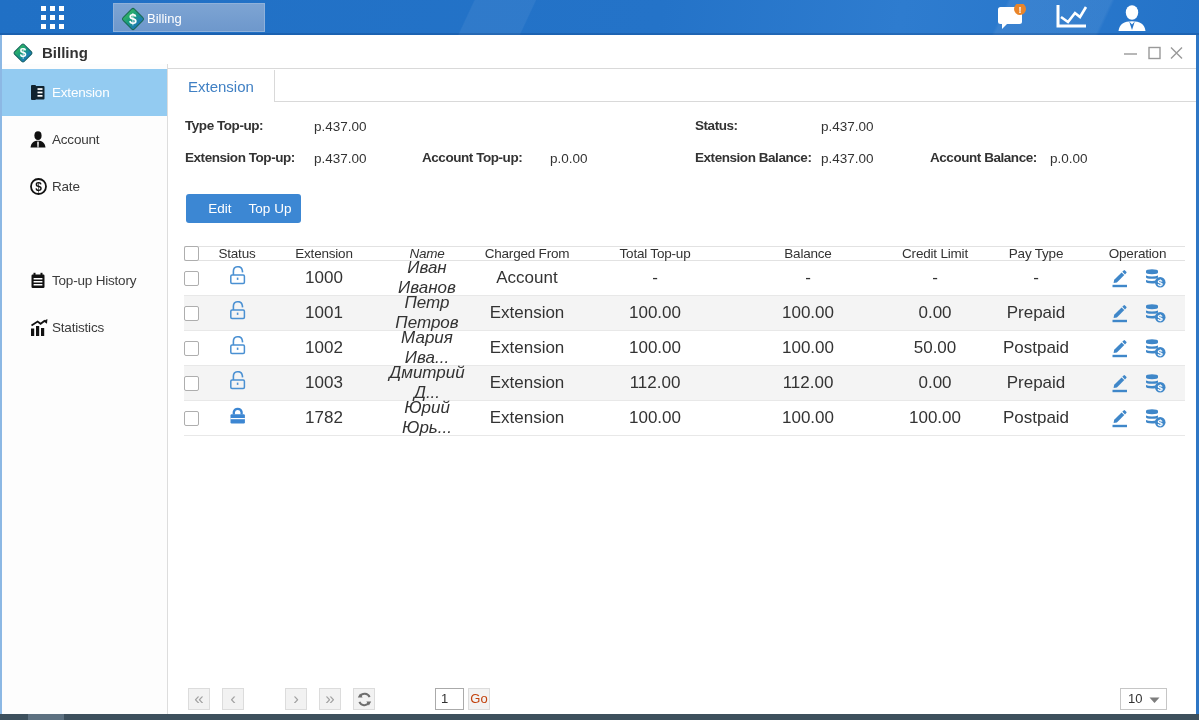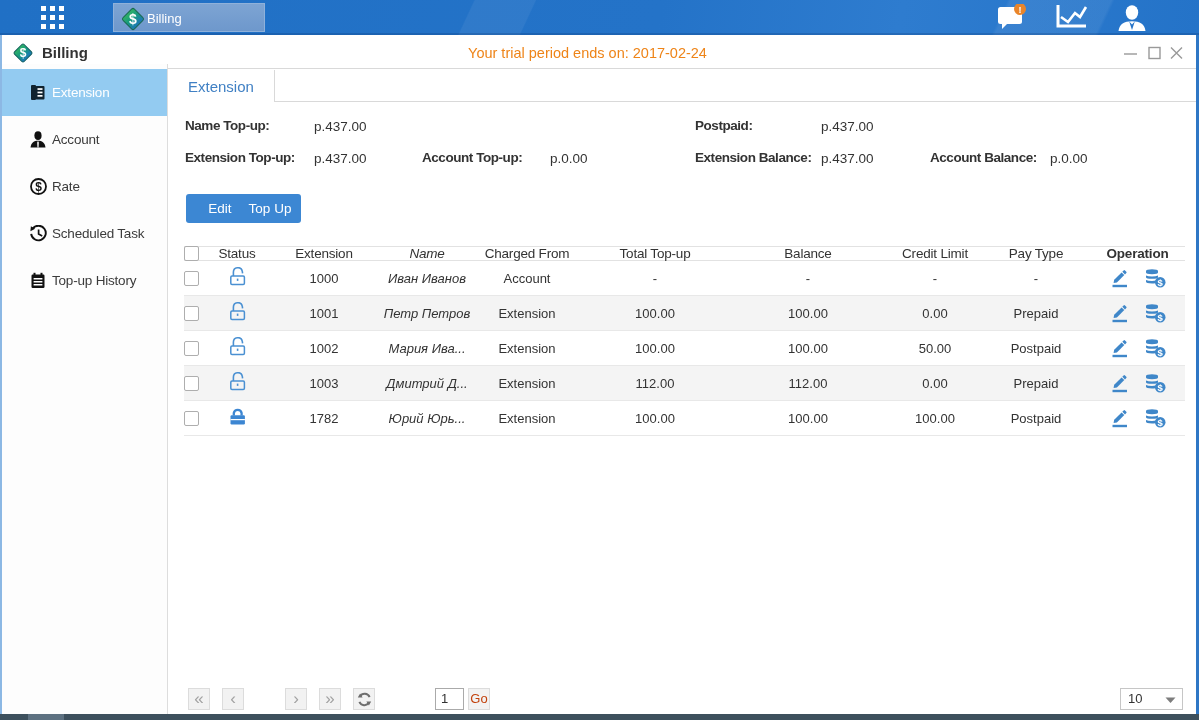--- a/index.html
+++ b/index.html
@@ -38,26 +38,26 @@
 .tab span { position:absolute; left:19px; top:8px; font-size:15px; color:#4080c4; }
 .tabunder { position:absolute; left:106px; top:32px; width:921px; height:1px; background:#d9d9d9; }
 .lab { position:absolute; font-size:13.5px; font-weight:bold; color:#333; letter-spacing:-0.45px; }
 .val { position:absolute; font-size:13.5px; color:#333; }
 .btn { position:absolute; height:29px; background:#3c87d3; color:#fff; font-size:13.5px;
   border-radius:3px; text-align:center; line-height:29px; }
 
 .tbl { position:absolute; left:15px; top:177px; width:1001px; }
 .trow { display:flex; width:1001px; border-bottom:1px solid #e8e8e8; align-items:center; }
 .thead { height:15px; border-top:1px solid #e2e2e2; border-bottom:1px solid #e2e2e2; font-size:13.5px; color:#333; letter-spacing:-0.2px; }
-.tr { height:35px; font-size:13px; color:#333; }
+.tr { height:35px; font-size:17px; color:#333; }
 .tr.alt { background:#f4f4f4; }
 .c { text-align:center; flex-shrink:0; }
 .c1{width:24px; text-align:left;} .c2{width:58px;} .c3{width:116px;} .c4{width:90px;font-style:italic;}
 .c5{width:110px;} .c6{width:146px;} .c7{width:160px;} .c8{width:94px;}
-.c9{width:108px;} .c10{width:95px;font-weight:bold;}
+.c9{width:108px;} .c10{width:95px;}
 .cb { display:inline-block; width:15px; height:15px; border:1px solid #aeaeae; border-radius:2px; background:#fff; vertical-align:middle; }
 .opic { display:inline-block; vertical-align:middle; }
 
 .pgbtn { position:absolute; top:619px; width:22px; height:22px; background:#f2f2f2; border:1px solid #dcdcdc;
   text-align:center; color:#a2a2a2; font-size:17px; line-height:19px; }
 .pgtxt { position:absolute; top:659px; font-size:13px; color:#ec4899; }
 
 .leftedge { position:absolute; left:0; top:35px; width:2px; height:679px; background:#8cb8e4; }
 .rightedge { position:absolute; right:0; top:35px; width:3px; height:679px; background:#2e77c5; }
 .bottombar { position:absolute; left:0; top:714px; width:1199px; height:6px; background:#3d505d; }
@@ -148,21 +148,20 @@
     <defs>
         <linearGradient id="g2" x1="0" y1="0" x2="1" y2="0">
       <stop offset="0" stop-color="#30b266"></stop>
           <stop offset="0.45" stop-color="#169a7e"></stop>
           <stop offset="1" stop-color="#1d76ba"></stop>
     </linearGradient>
       </defs>
     <text x="11" y="15.4" font-size="12" font-weight="bold" fill="#fff" text-anchor="middle" font-family="Liberation Sans">$</text>
   </svg>
   <div class="ttitle">Billing</div>
-  <div class="trial">Your trial period ends on: 2017-02-24</div>
   <div class="winbtn" style="left:1123px;top:8px"><svg width="15" height="15">
         <line x1="1" y1="11" x2="14" y2="11" stroke="#999" stroke-width="1.4"></line>
       </svg></div>
   <div class="winbtn" style="left:1148px;top:10px"><svg width="14" height="15">
         <rect x="1" y="2.5" width="11" height="11" fill="none" stroke="#999" stroke-width="1.4"></rect>
       </svg></div>
   <div class="winbtn" style="left:1169px;top:10px"><svg width="15" height="15">
         <path d="M2 2.5 L13 13.5 M13 2.5 L2 13.5" stroke="#999" stroke-width="1.4"></path>
       </svg></div>
 </div>
@@ -186,50 +185,52 @@
       </svg>
     <span class="txt">Account</span>
   </div>
   <div class="sitem" style="top:99px">
     <svg width="17" height="17" viewBox="0 0 17 17">
         <circle cx="8.5" cy="8.5" r="7.5" fill="none" stroke="#111" stroke-width="1.8"></circle>
         <text x="8.5" y="13" font-size="12" font-weight="bold" fill="#111" text-anchor="middle" font-family="Liberation Sans">$</text>
       </svg>
     <span class="txt">Rate</span>
   </div>
-  <div class="sitem" style="top:146px">
-    <svg width="17" height="17" viewBox="0 0 17 17">
-        <path d="M2.8 3.4 A7.3 7.3 0 1 1 1.2 8.8" fill="none" stroke="#111" stroke-width="1.9"></path>
-        <path d="M0.4 6.2 L0.9 1.2 L5.2 3.8 Z" fill="#111"></path>
-        <path d="M8.6 4.4 L8.6 9 L12.2 10.9" fill="none" stroke="#111" stroke-width="1.7"></path>
-      </svg>
-    <span class="txt">Scheduled Task</span>
-  </div>
   <div class="sitem" style="top:193px">
     <svg width="16" height="17" viewBox="0 0 16 17">
         <rect x="1.5" y="2.5" width="13" height="13.5" rx="1.2" fill="#111"></rect>
         <rect x="3.5" y="0.8" width="2" height="3.4" fill="#111"></rect>
         <rect x="10.5" y="0.8" width="2" height="3.4" fill="#111"></rect>
         <rect x="3.6" y="6" width="8.8" height="1.5" fill="#fff"></rect>
         <rect x="3.6" y="9" width="8.8" height="1.5" fill="#fff"></rect>
         <rect x="3.6" y="12" width="8.8" height="1.5" fill="#fff"></rect>
       </svg>
     <span class="txt">Top-up History</span>
   </div>
+  <div class="sitem" style="top:240px">
+    <svg width="18" height="17" viewBox="0 0 18 17">
+        <rect x="1" y="9.5" width="3.2" height="7.5" fill="#111"></rect>
+        <rect x="6" y="7" width="3.2" height="10" fill="#111"></rect>
+        <rect x="11" y="9" width="3.2" height="8" fill="#111"></rect>
+        <path d="M1.5 6.5 L7.6 2.6 L10.6 4.8 L15 1.6" fill="none" stroke="#111" stroke-width="1.8"></path>
+        <path d="M17.4 0 L17 4.8 L13.2 2.2 Z" fill="#111"></path>
+      </svg>
+    <span class="txt">Statistics</span>
+  </div>
 </div>
 
 <div class="content">
   <div class="tab">
       <span>Extension</span>
     </div>
   <div class="tabunder"></div>
 
-  <div class="lab" style="left:16px;top:49px">Name Top-up:</div>
+  <div class="lab" style="left:16px;top:49px">Type Top-up:</div>
   <div class="val" style="left:145px;top:49.5px">p.437.00</div>
-  <div class="lab" style="left:526px;top:49px">Postpaid:</div>
+  <div class="lab" style="left:526px;top:49px">Status:</div>
   <div class="val" style="left:652px;top:49.5px">p.437.00</div>
 
   <div class="lab" style="left:16px;top:81px">Extension Top-up:</div>
   <div class="val" style="left:145px;top:81.5px">p.437.00</div>
   <div class="lab" style="left:253px;top:81px">Account Top-up:</div>
   <div class="val" style="left:381px;top:81.5px">p.0.00</div>
   <div class="lab" style="left:526px;top:81px">Extension Balance:</div>
   <div class="val" style="left:652px;top:81.5px">p.437.00</div>
   <div class="lab" style="left:761px;top:81px">Account Balance:</div>
   <div class="val" style="left:881px;top:81.5px">p.0.00</div>
@@ -353,21 +354,21 @@
           <path d="M12.6 5.2 A5.4 5.4 0 0 0 3 4.4"></path>
           <path d="M2.4 9.8 A5.4 5.4 0 0 0 12 10.6"></path>
         </g>
         <path d="M0.8 5.6 L5.6 5.6 L3.1 1.6 Z" fill="#6e6e6e"></path>
         <path d="M14.2 9.4 L9.4 9.4 L11.9 13.4 Z" fill="#6e6e6e"></path>
       </svg></div>
   <div class="pgtxt" style="left:222px">Go to</div>
   <div class="pgbtn" style="left:266px;width:29px;background:#fff;border-color:#aaa;color:#333;text-align:left;padding-left:5px;font-size:13px">1</div>
   <div class="pgbtn" style="left:299px;width:22px;color:#c2410c;font-size:13px">Go</div>
   <div class="pgtxt" style="left:815px;font-size:13.5px">Displaying 1 - 5 of 5</div>
-  <div class="pgbtn" style="left:951px;width:63px;background:#fff;border-color:#c6c6c6;color:#333;font-size:13px;text-align:left;padding-left:7px">10<svg width="11" height="7" viewBox="0 0 11 7" style="position:absolute;right:6px;top:8px">
+  <div class="pgbtn" style="left:951px;width:47px;background:#fff;border-color:#c6c6c6;color:#333;font-size:13px;text-align:left;padding-left:7px">10<svg width="11" height="7" viewBox="0 0 11 7" style="position:absolute;right:6px;top:8px">
         <path d="M0.5 0.5 L10.5 0.5 L5.5 6 Z" fill="#7d7d7d"></path>
       </svg></div>
 </div>
 
 <div class="leftedge"></div>
 <div class="rightedge"></div>
 <div class="bottombar">
     <div style="position:absolute;left:28px;top:0;width:36px;height:6px;background:#5d7181"></div>
   </div>
 

